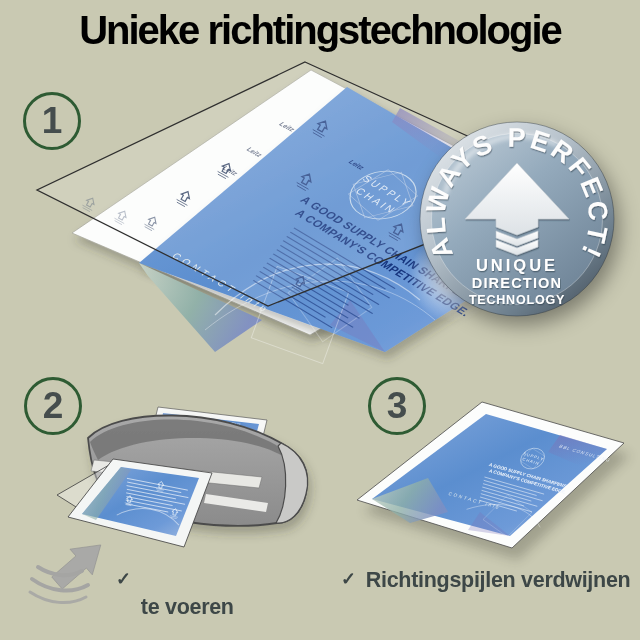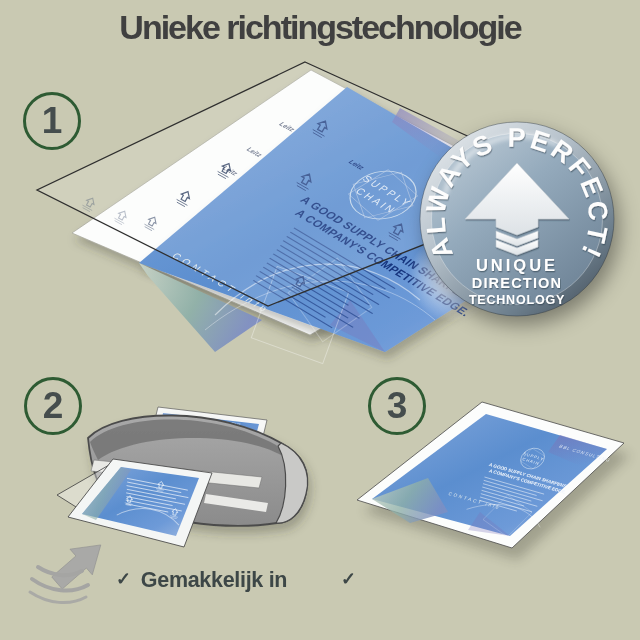--- a/index.html
+++ b/index.html
@@ -1,20 +1,20 @@
 <!DOCTYPE html>
 <html><head>
 <meta charset="utf-8">
 <style>
   html,body{margin:0;padding:0;}
   body{width:640px;height:640px;background:#c9c9b2;font-family:"Liberation Sans",sans-serif;overflow:hidden;}
   .stage{position:relative;width:640px;height:640px;background:#c9c9b2;}
   #art{position:absolute;left:0;top:0;z-index:1;}
   .page-title{position:absolute;left:0;top:8px;width:640px;text-align:center;z-index:3;
-    font-size:34px;font-weight:700;letter-spacing:-2px;color:#404040;}
+    font-size:40px;font-weight:700;letter-spacing:-2px;color:#000000;}
   .step-num{position:absolute;width:58px;height:58px;box-sizing:border-box;border:3px solid #2e5b33;
     border-radius:50%;display:flex;align-items:center;justify-content:center;z-index:3;
     font-size:37px;font-weight:700;color:#454d4d;}
   #num1{left:23px;top:92px;}
   #num2{left:24px;top:377px;}
   #num3{left:368px;top:377px;}
   .badge{position:absolute;left:417px;top:119px;width:200px;height:200px;z-index:2;
     filter:drop-shadow(5px 9px 10px rgba(0,0,0,0.38));}
   .caption{position:absolute;display:flex;gap:10px;z-index:3;color:#3d4747;
     font-size:21.5px;font-weight:700;letter-spacing:-0.3px;line-height:27px;}
@@ -308,24 +308,25 @@
 <div class="step-num" id="num2">
   <span>2</span>
 </div>
 <div class="step-num" id="num3">
   <span>3</span>
 </div>
 
 <div class="caption" id="cap1">
   <span class="check">✓</span>
   <span>
-    <span>Gemakkelijk in</span><br>
+    <br>
+    <span>te voeren</span>
   </span>
 </div>
 
 <div class="caption" id="cap2">
   <span class="check">✓</span>
   <span>
-    <br>
+    <span>Richtingspijlen verdwijnen</span><br>
   </span>
 </div>
 
 </div>
 
 </body></html>

